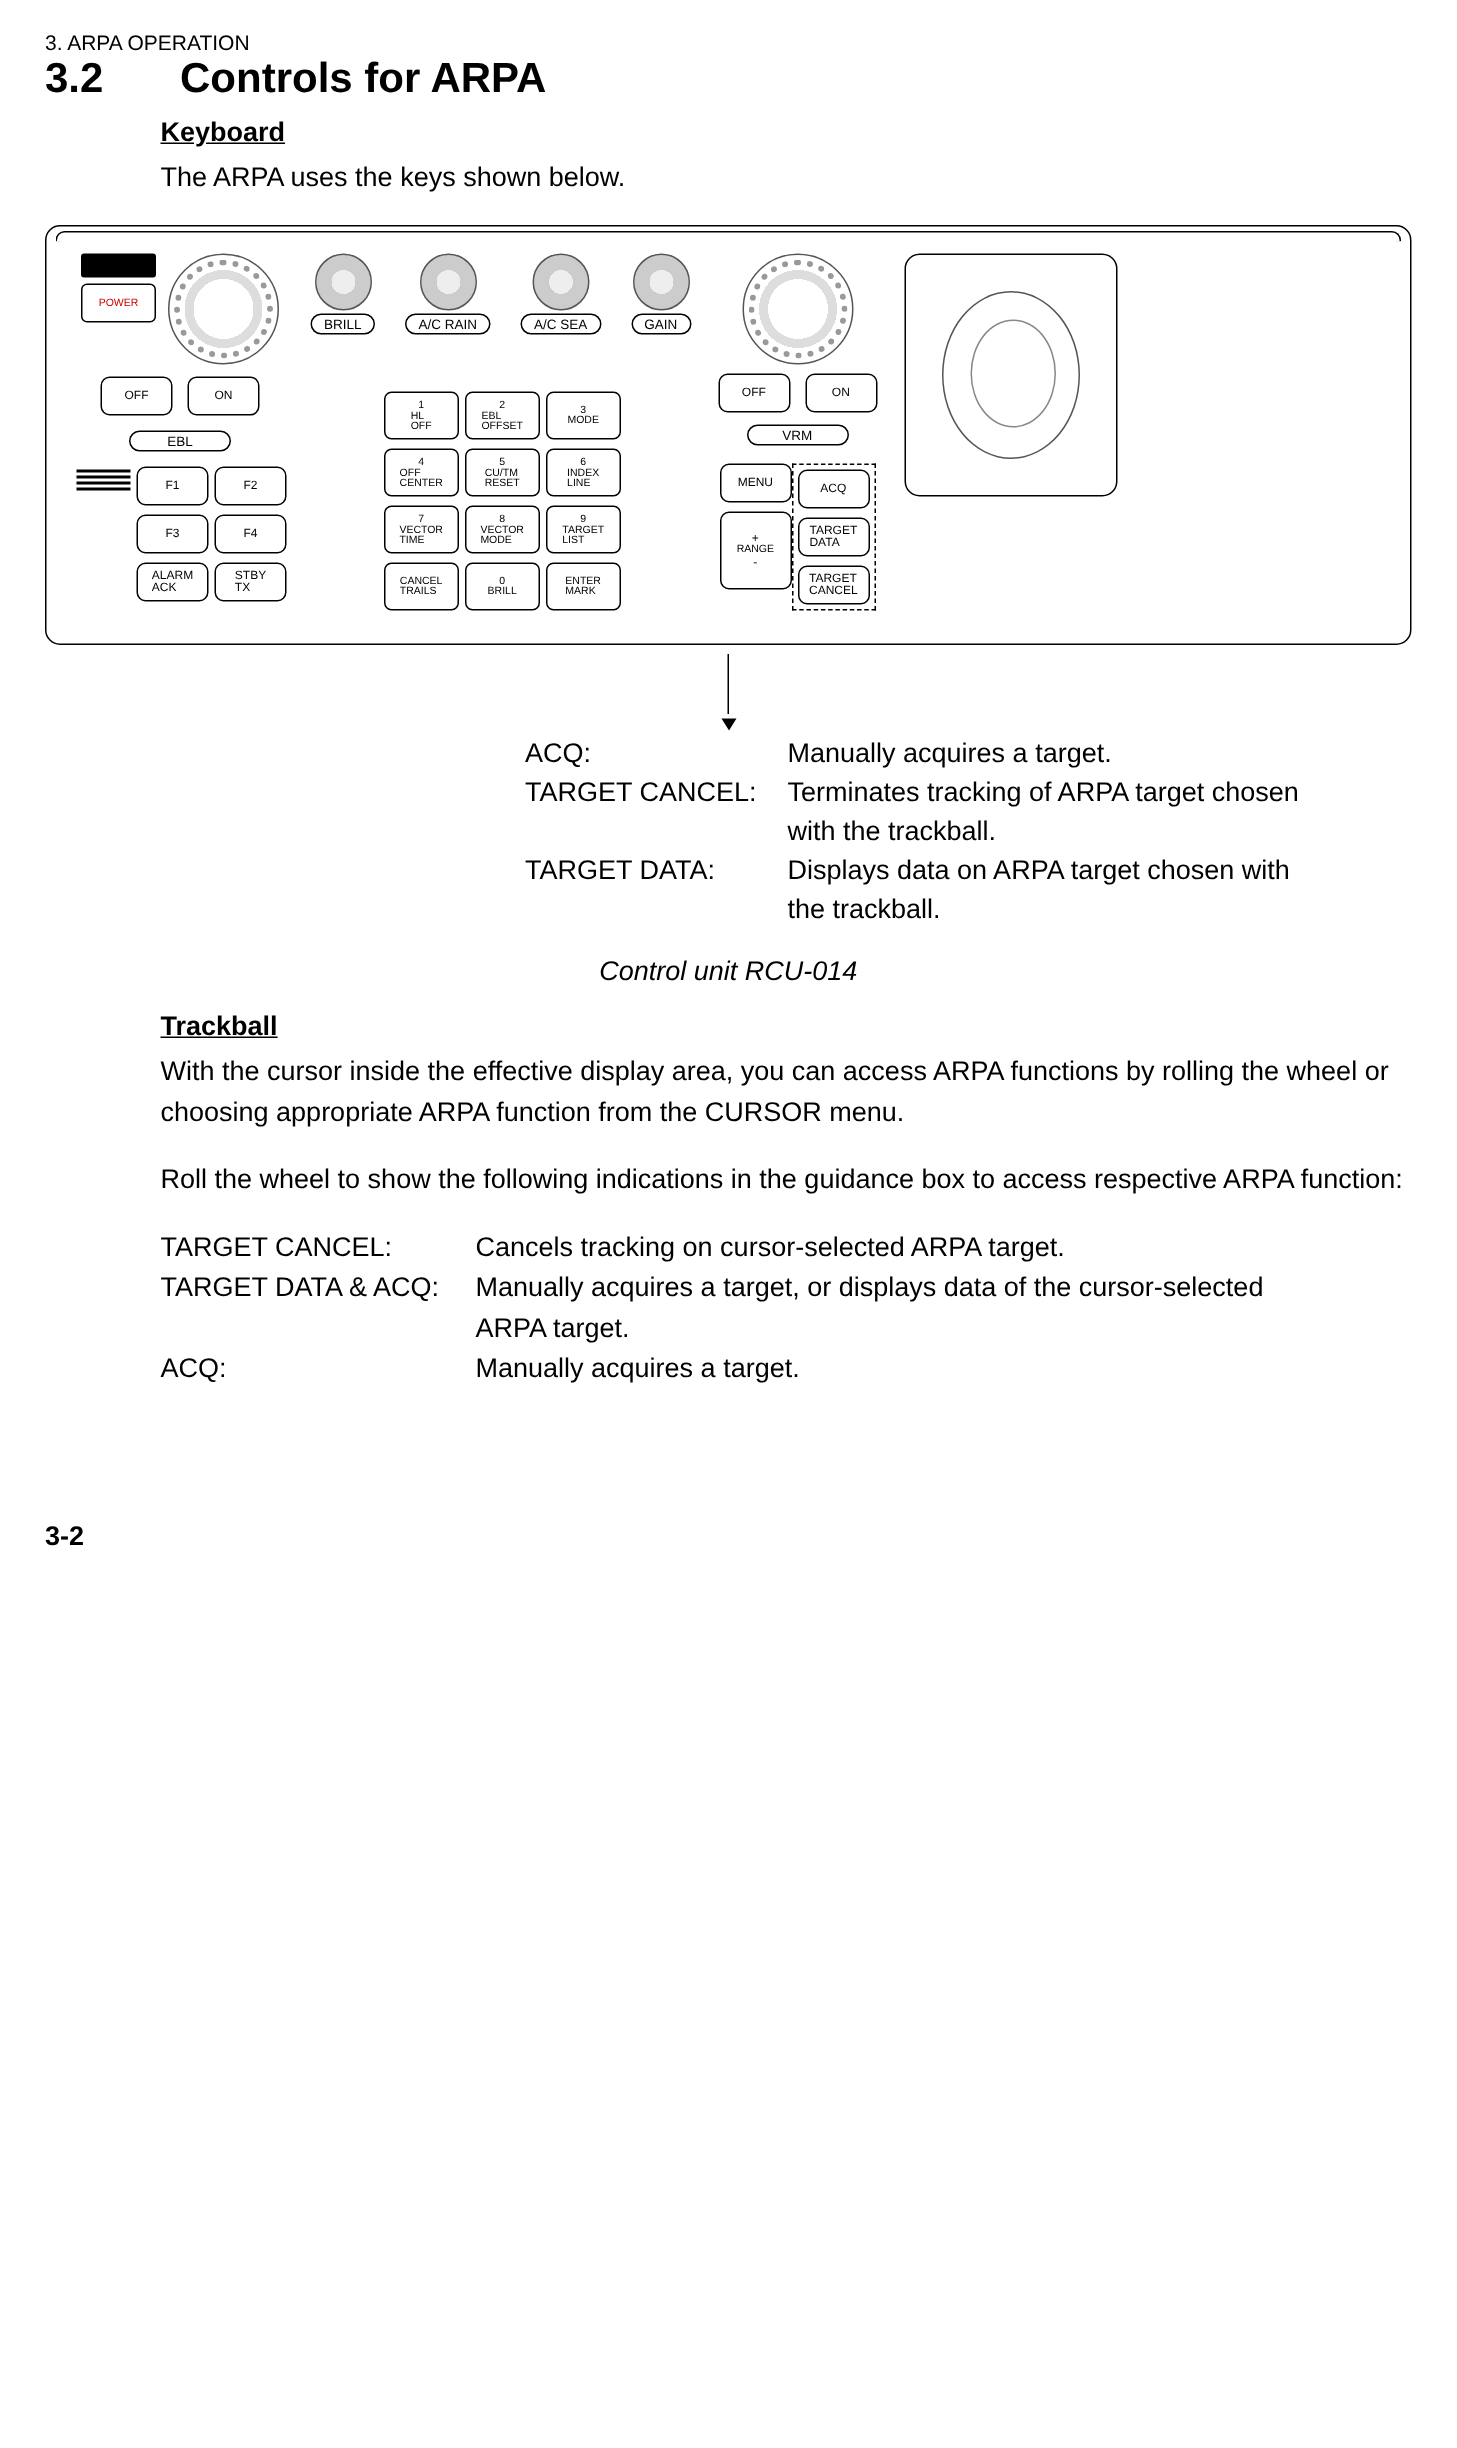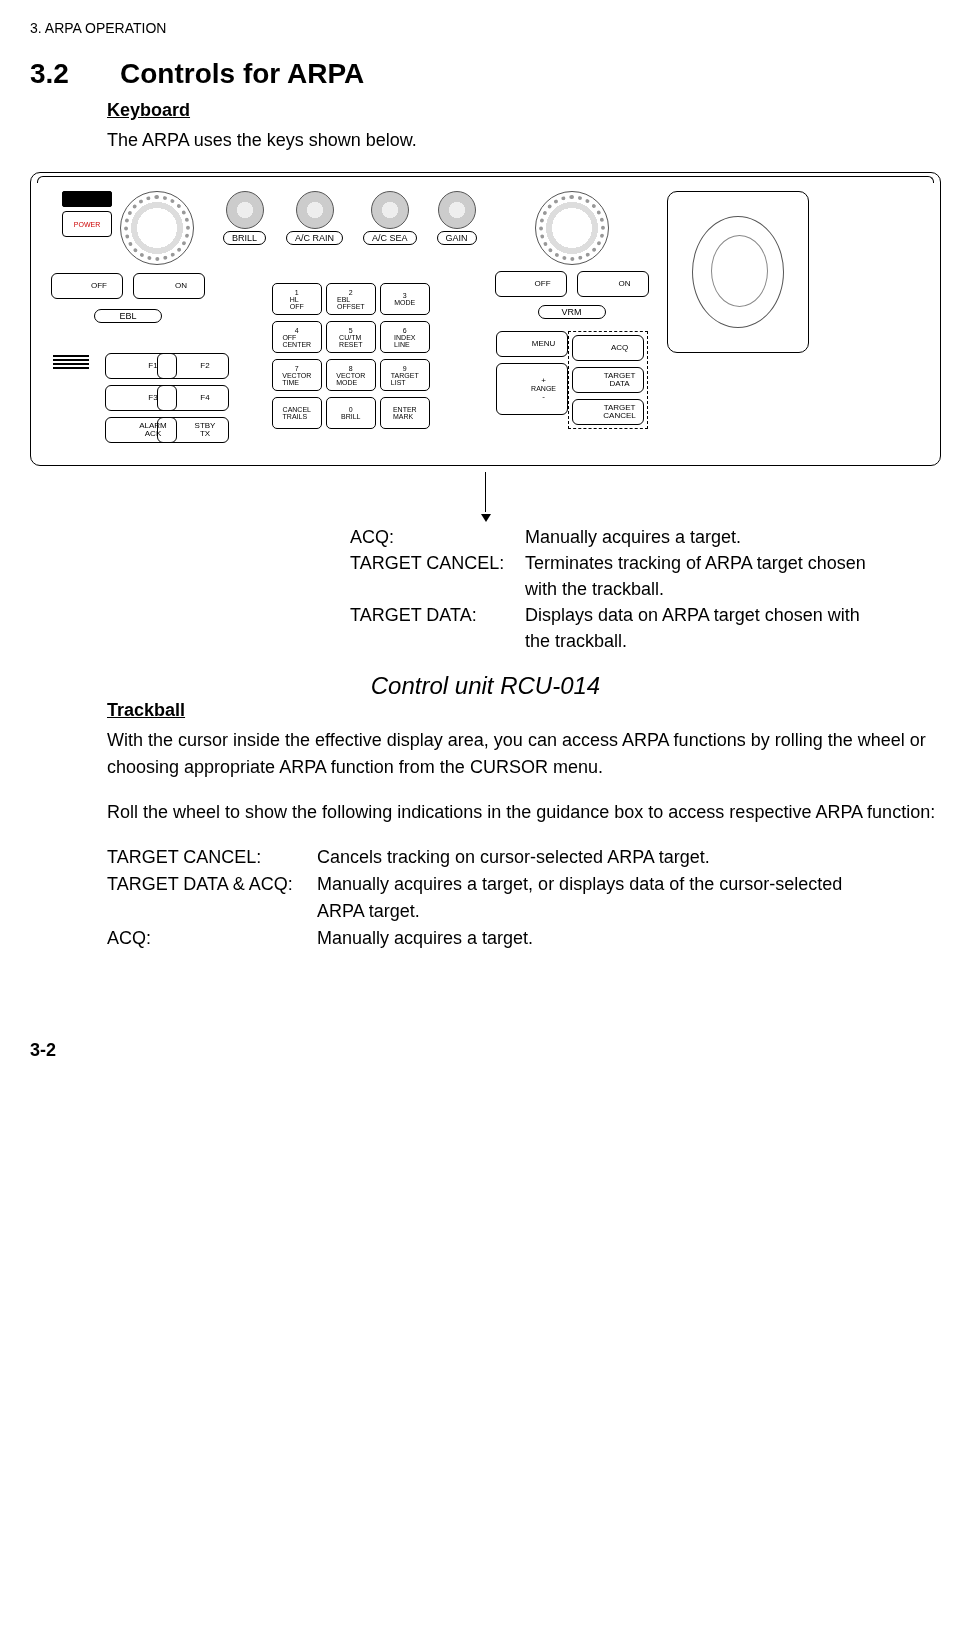--- a/index.html
+++ b/index.html
@@ -1,50 +1,50 @@
 <!DOCTYPE html>
 <html><head>
 <meta charset="utf-8">
 <style>
   body { margin:0; padding:20px 30px; font-family: Arial, Helvetica, sans-serif; color:#000; background:#fff; width:911px; }
-  .header-small { font-size:14px; margin-bottom:22px; }
+  .header-small { font-size:14px; }
   .section-title { font-size:28px; font-weight:bold; margin-bottom:10px; }
   .section-title .num { display:inline-block; width:90px; }
   .indent { margin-left:77px; }
   .sub-hdr { font-size:18px; font-weight:bold; text-decoration:underline; margin-bottom:6px; }
   .para { font-size:18px; line-height:1.5; margin-bottom:18px; }
   .panel-wrap { border:1px solid #000; border-radius:10px; padding:18px 20px 22px 20px; margin:10px 0 6px 0; position:relative; }
   .panel-wrap::before { content:""; position:absolute; left:6px; right:6px; top:3px; height:6px; border:1px solid #000; border-bottom:none; border-radius:6px 6px 0 0; }
   .panel-row { display:flex; align-items:flex-start; }
   .group { display:flex; flex-direction:column; align-items:center; }
   .knob-lg { width:72px; height:72px; border-radius:50%; background:
      radial-gradient(circle at center, #fff 0 20px, #ddd 20px 26px, #fff 26px 36px);
      border:1px solid #555; position:relative; }
   .knob-lg::after{content:"";position:absolute;inset:3px;border-radius:50%;border:4px dotted #999;}
   .knob-sm { width:36px; height:36px; border-radius:50%; border:1px solid #555; background:radial-gradient(circle,#eee 0 8px,#ccc 8px 18px); }
   .lbl-pill { font-size:9px; border:1px solid #000; border-radius:10px; padding:1px 8px; margin-top:2px; text-align:center; }
-  .btn { font-size:8px; border:1px solid #000; border-radius:6px; width:46px; height:24px; display:flex; align-items:center; justify-content:center; text-align:center; line-height:1.05;padding-left:24px; }
+  .btn { font-size:8px; border:1px solid #000; border-radius:6px; width:46px; height:24px; display:flex; align-items:center; justify-content:center; text-align:left; line-height:1.05; }
   .btn.tall{height:50px;flex-direction:column;}
   .arpa-box { border:1px dashed #000; padding:3px; }
   .keypad-btn { font-size:7px; border:1px solid #000; border-radius:5px; width:48px; height:30px; display:flex; flex-direction:column; align-items:center; justify-content:center; line-height:1; }
   .grid { display:grid; gap:6px; }
   .power { width:48px; height:24px; border:1px solid #000; border-radius:4px; display:flex; align-items:center; justify-content:center; font-size:7px; color:#c00; }
   .power-slot{width:48px;height:14px;border:1px solid #000;border-radius:2px;background:#000;margin-bottom:4px;}
   .lines { width:36px; }
   .lines div{height:2px;background:#000;margin:2px 0;}
   .trackball-area{border:1px solid #000;border-radius:10px;width:140px;height:160px;display:flex;align-items:center;justify-content:center;}
   .trackball{width:90px;height:110px;border:1px solid #555;border-radius:50%;position:relative;}
   .trackball::after{content:"";position:absolute;width:55px;height:70px;border:1px solid #888;border-radius:50%;left:18px;top:18px;}
   .leader { text-align:center; margin:4px 0 2px 0; }
   .leader-line{display:inline-block;width:1px;height:40px;background:#000;}
   .arrow-down{width:0;height:0;border-left:5px solid transparent;border-right:5px solid transparent;border-top:8px solid #000;margin:-2px auto 0 auto;}
   .callout-block{margin-left:320px;font-size:18px;line-height:1.45;}
   .callout-block .t{display:inline-block;width:175px;vertical-align:top;}
   .callout-block .d{display:inline-block;width:350px;vertical-align:top;}
-  .fig-caption{font-size:24px;font-style:italic;text-align:center;margin:18px 0 0 0;}
+  .fig-caption{font-size:18px;font-style:italic;text-align:center;margin:18px 0 16px 0;}
   .def-row .k{display:inline-block;width:210px;vertical-align:top;}
   .def-row .v{display:inline-block;width:560px;vertical-align:top;}
   .page-num{font-size:18px;font-weight:bold;margin-top:88px;}
 </style>
 </head>
 <body>
 
 <div class="header-small">3. ARPA OPERATION</div>
 
 <div class="section-title">
@@ -67,21 +67,21 @@
        </div>
        <div style="display:flex;flex-direction:column;align-items:center;">
          <div class="knob-lg"></div>
        </div>
      </div>
      <div style="display:flex;gap:10px;">
        <div class="btn">OFF</div>
        <div class="btn">ON</div>
      </div>
      <div class="lbl-pill" style="width:50px;">EBL</div>
-     <div style="display:flex;gap:16px;margin-top:22px;">
+     <div style="display:flex;gap:4px;margin-top:2px;">
        <div class="lines">
             <div></div>
             <div></div>
             <div></div>
             <div></div>
           </div>
        <div class="grid" style="grid-template-columns:repeat(2,46px);">
          <div class="btn">F1</div>
          <div class="btn">F2</div>
          <div class="btn">F3</div>

